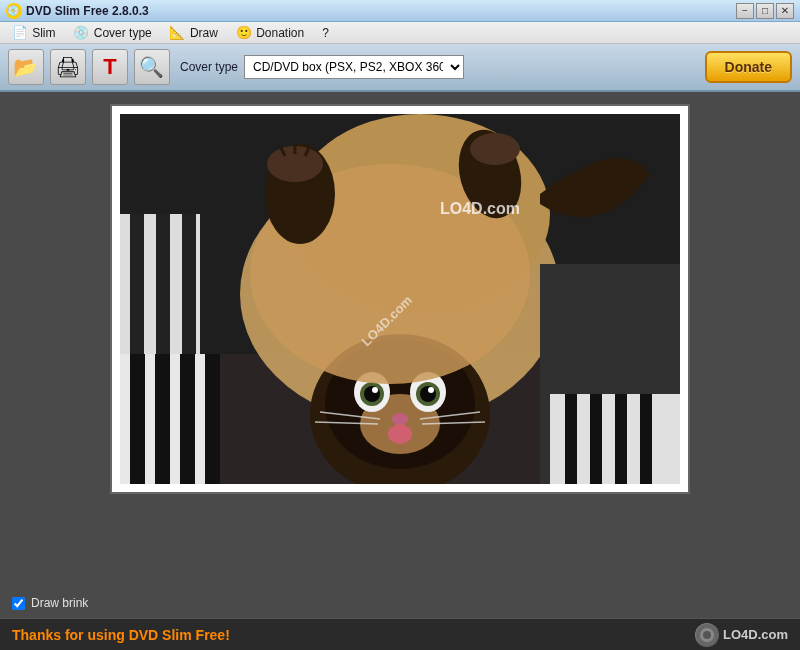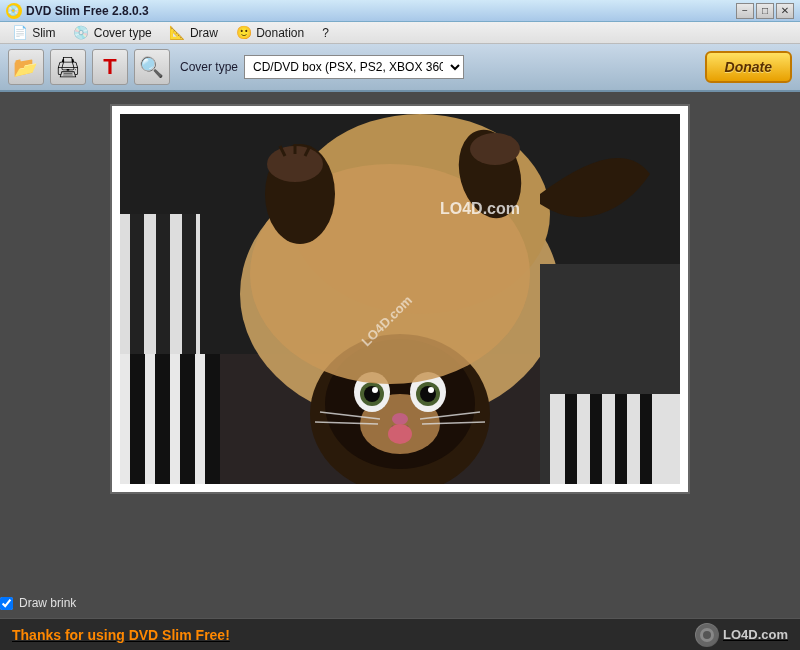--- a/index.html
+++ b/index.html
@@ -118,21 +118,20 @@
       margin-left: auto;
       background: linear-gradient(to bottom, #ffe060, #e8a000);
       border: 2px solid #c07800;
       border-radius: 6px;
       padding: 6px 18px;
       font-size: 14px;
       font-weight: bold;
       color: #5a3000;
       cursor: pointer;
       text-shadow: 0 1px 0 rgba(255,255,200,0.5);
-      font-style: italic;
     }
 
     
     #main-content {
       background: #4a4a4a;
       padding: 12px;
       display: flex;
       flex-direction: column;
       align-items: center;
       height: calc(650px - 22px - 22px - 48px - 30px - 32px);
@@ -160,21 +159,21 @@
       overflow: hidden;
     }
 
     
     #checkbox-area {
       background: #4a4a4a;
       height: 30px;
       width: 100%;
       display: flex;
       align-items: center;
-      padding: 0 0;
+      padding: 0 12px;
     }
     #draw-brink-checkbox {
       margin-right: 6px;
       cursor: pointer;
     }
     #draw-brink-label {
       color: #e0e0e0;
       font-size: 12px;
       cursor: pointer;
     }
@@ -182,21 +181,20 @@
     
     #footer {
       background: #2a2a2a;
       height: 32px;
       width: 100%;
       display: flex;
       align-items: center;
       justify-content: space-between;
       padding: 0 12px;
       border-top: 1px solid #555;
-      text-decoration: underline;
     }
     #footer-text {
       color: #ff8800;
       font-size: 14px;
       font-weight: bold;
     }
     #footer-logo {
       display: flex;
       align-items: center;
       gap: 4px;

